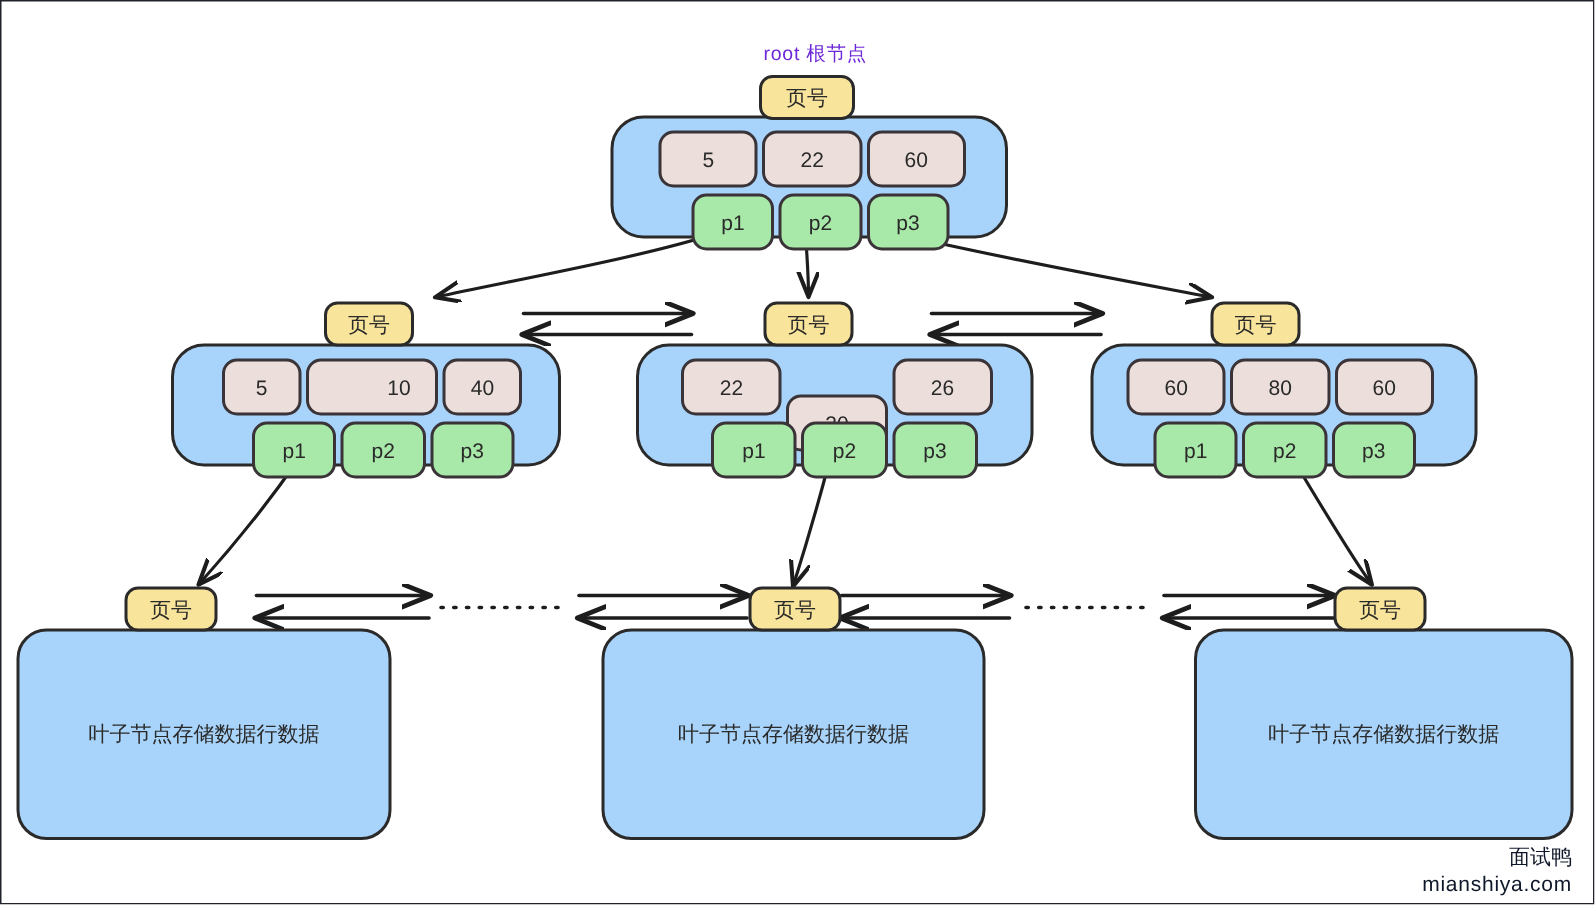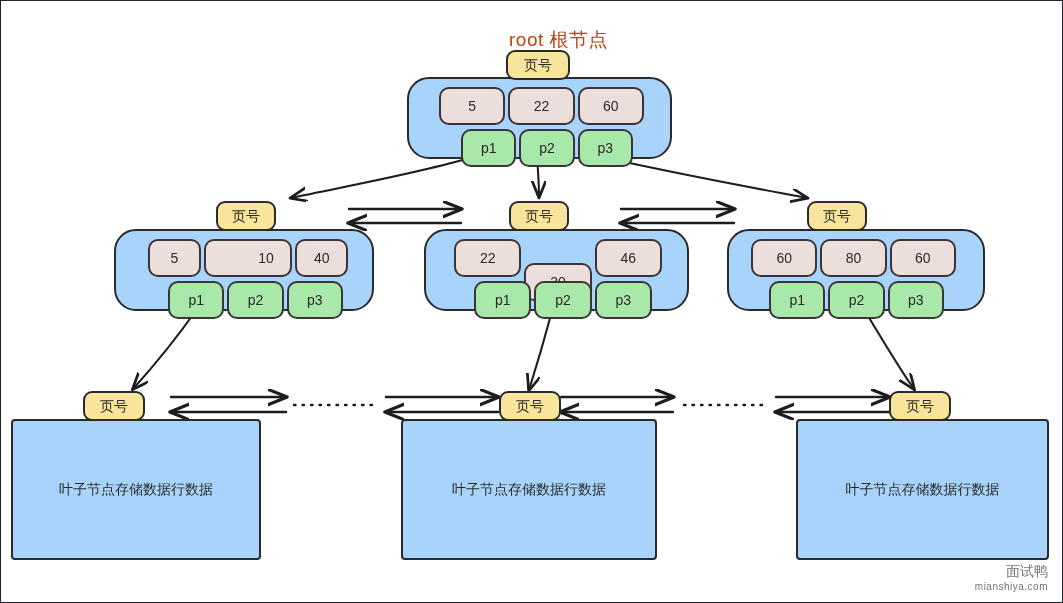--- a/index.html
+++ b/index.html
@@ -24,22 +24,22 @@
     left: 0;
     top: 0;
     width: 1063px;
     height: 603px;
     pointer-events: none;
   }
 
   
   .root-title {
     position: absolute;
-    font-size: 19px;
-    color: #c2410c;
+    font-size: 13px;
+    color: #6d28d9;
     white-space: nowrap;
     letter-spacing: 0.5px;
   }
 
   
   .page-chip {
     position: absolute;
     background: #f8e59b;
     border: 2px solid #2a2a2a;
     border-radius: 9px;
@@ -85,39 +85,39 @@
     background: #a8e8a8;
     border-radius: 10px;
     height: 38px;
   }
 
   
   .leaf {
     position: absolute;
     background: #a8d4fb;
     border: 2.5px solid #2a2a2a;
-    border-radius: 4px;
+    border-radius: 20px;
     box-sizing: border-box;
     display: flex;
     align-items: center;
     justify-content: center;
     font-size: 14px;
     color: #2a2a2a;
     z-index: 2;
   }
 
   
   .watermark {
     position: absolute;
-    color: #737373;
+    color: #0f172a;
     text-align: right;
     white-space: nowrap;
   }
   .wm-cn { font-size: 14px; }
-  .wm-url { font-size: 10px; letter-spacing: 0.5px; }
+  .wm-url { font-size: 14px; letter-spacing: 0.5px; }
 </style>
 </head>
 <body>
 
 <div id="canvas">
 
   <svg class="edges" viewBox="0 0 1063 603" xmlns="http://www.w3.org/2000/svg">
     <defs>
       <marker id="ah" markerWidth="9" markerHeight="9" refX="7.5" refY="3.2" orient="auto" markerUnits="strokeWidth">
         <path d="M0,0 L8,3.2 L0,6.4" fill="none" stroke="#1d1d1d" stroke-width="1.3" stroke-linecap="round" stroke-linejoin="round"></path>
@@ -192,21 +192,21 @@
       <div class="cell ptr" style="flex:1;">p2</div>
       <div class="cell ptr" style="flex:1;">p3</div>
     </div>
   </div>
 
   <div class="page-chip" style="left:508px; top:200px; width:60px;">页号</div>
   <div class="node" style="left:423px; top:228px; width:265px; height:82px;">
     <div class="node-keys" style="left:28px; top:8px; width:208px; gap:3px;">
       <div class="cell key" style="flex:1;">22</div>
       <div class="cell key" style="flex:1;margin-top:24px;">30</div>
-      <div class="cell key" style="flex:1;">46</div>
+      <div class="cell key" style="flex:1;">26</div>
     </div>
     <div class="node-ptrs" style="left:48px; top:50px; width:178px; gap:3px;">
       <div class="cell ptr" style="flex:1;">p1</div>
       <div class="cell ptr" style="flex:1;">p2</div>
       <div class="cell ptr" style="flex:1;">p3</div>
     </div>
   </div>
 
   <div class="page-chip" style="left:806px; top:200px; width:60px;">页号</div>
   <div class="node" style="left:726px; top:228px; width:258px; height:82px;">

